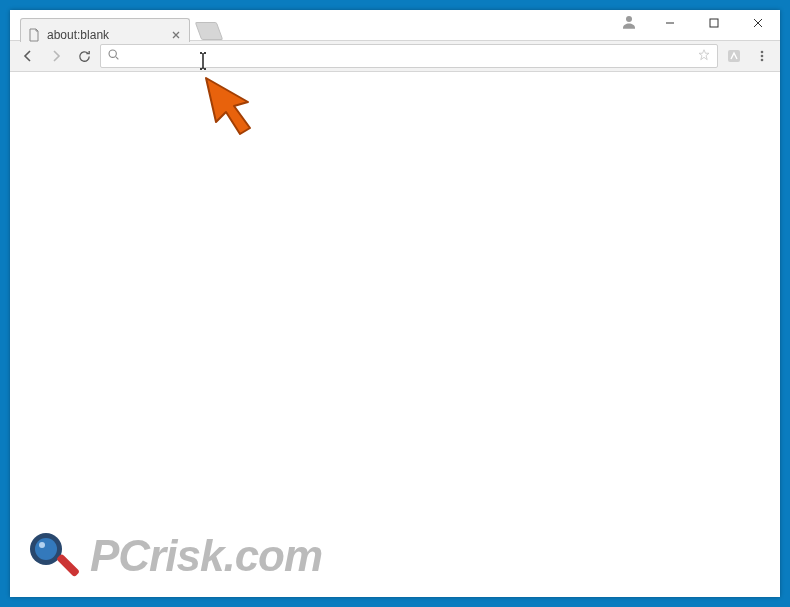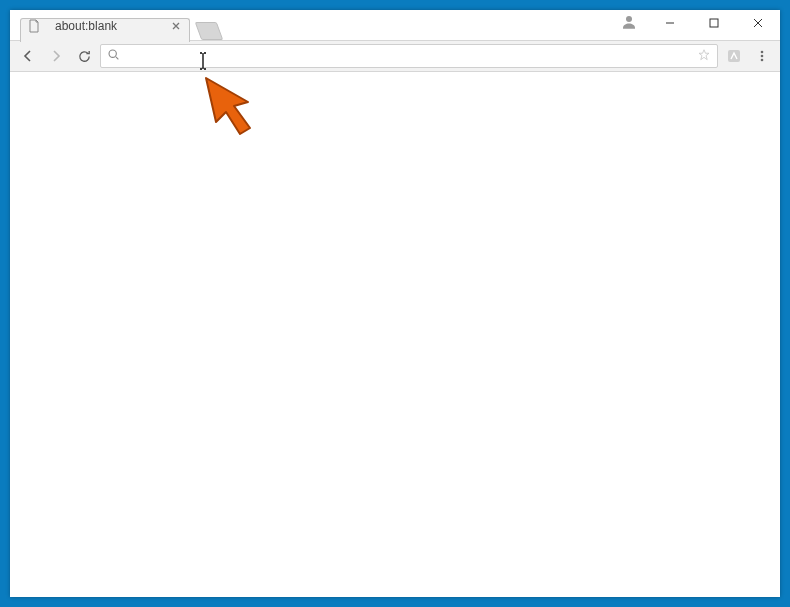--- a/index.html
+++ b/index.html
@@ -35,23 +35,23 @@
 }
 .tab {
   position: relative;
   width: 170px;
   height: 24px;
   background: #f2f2f2;
   border: 1px solid #c2c2c2;
   border-bottom: none;
   border-radius: 3px 3px 0 0;
   display: flex;
-  align-items: flex-start;
+  align-items: flex-end;
   padding: 0 6px;
-  gap: 14px;
+  gap: 6px;
 }
 .tab .favicon {
   width: 14px; height: 14px;
   display: flex; align-items: center; justify-content: center;
 }
 .tab .title {
   flex: 1;
   color: #444;
   font-size: 12px;
   white-space: nowrap;
@@ -291,14 +291,25 @@
       <path d="M2 1 h2 M6 1 h2 M5 1 v16 M2 17 h2 M6 17 h2" stroke="#000" stroke-width="1.3" fill="none"></path>
     </svg>
   </div>
 
   <div class="arrow-overlay">
     <svg width="70" height="70" viewBox="0 0 70 70">
       <path d="M8 6 L50 30 L36 34 L52 56 L42 62 L28 40 L18 50 Z" fill="#e8620c" stroke="#a23f04" stroke-width="2" stroke-linejoin="round"></path>
     </svg>
   </div>
 
+  <div class="watermark">
+    <span class="mag">
+      <svg width="54" height="54" viewBox="0 0 54 54">
+        <circle cx="20" cy="20" r="16" fill="#12355f"></circle>
+        <circle cx="20" cy="20" r="11" fill="#1e6bb5"></circle>
+        <circle cx="16" cy="16" r="3" fill="#aacdee"></circle>
+        <rect x="30" y="30" width="8" height="26" rx="3" transform="rotate(-45 30 30)" fill="#c71f1f"></rect>
+      </svg>
+    </span>
+    <span class="text">PCrisk.com</span>
+  </div>
 
 </div>
 
 </body></html>

